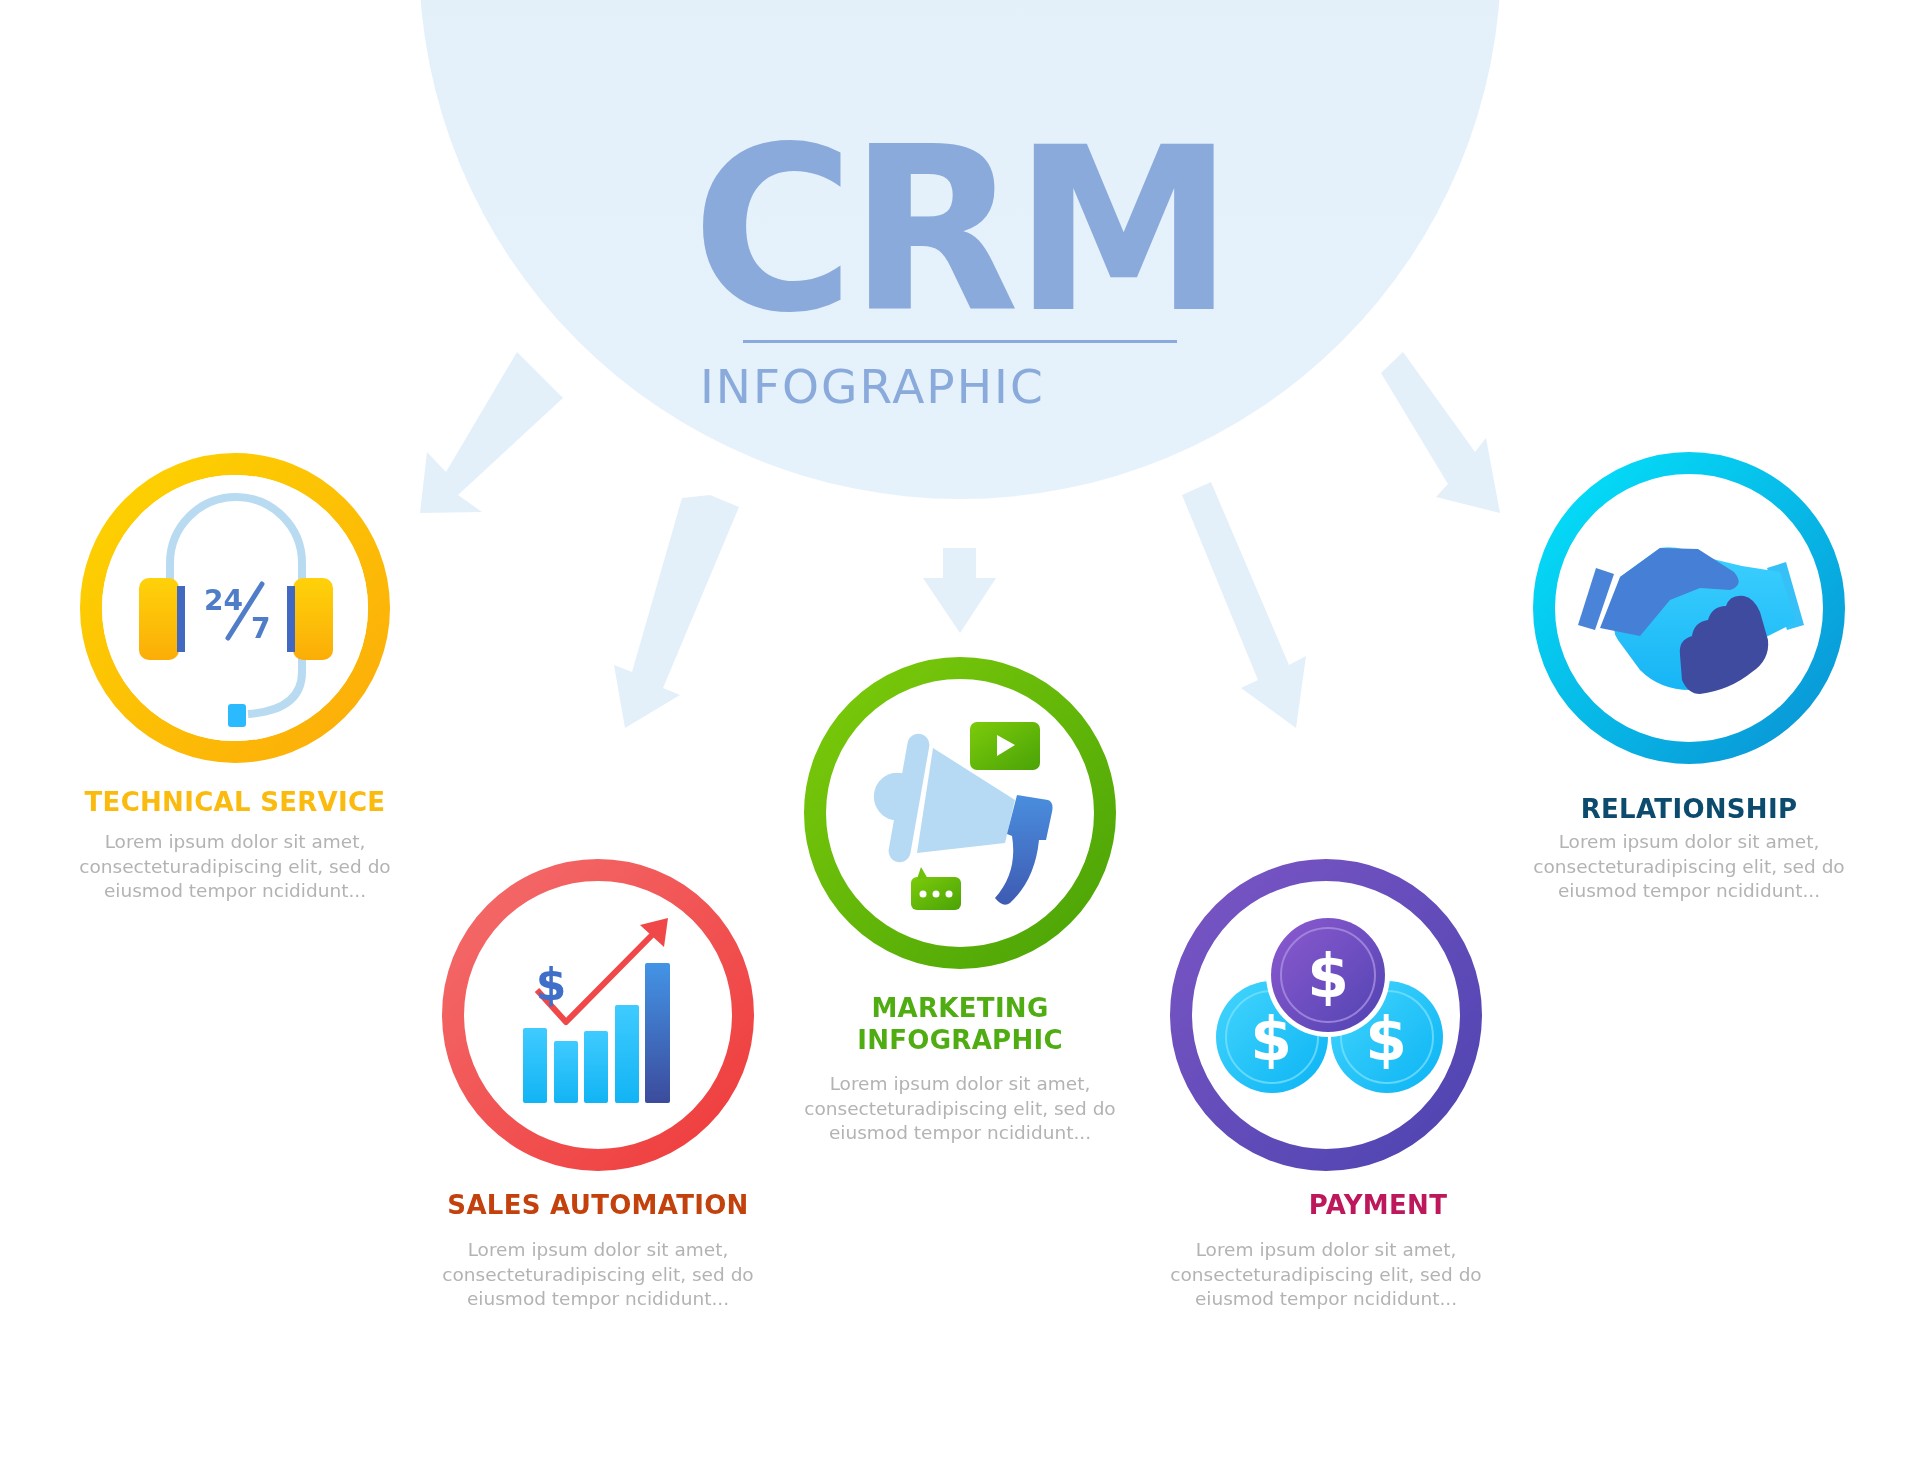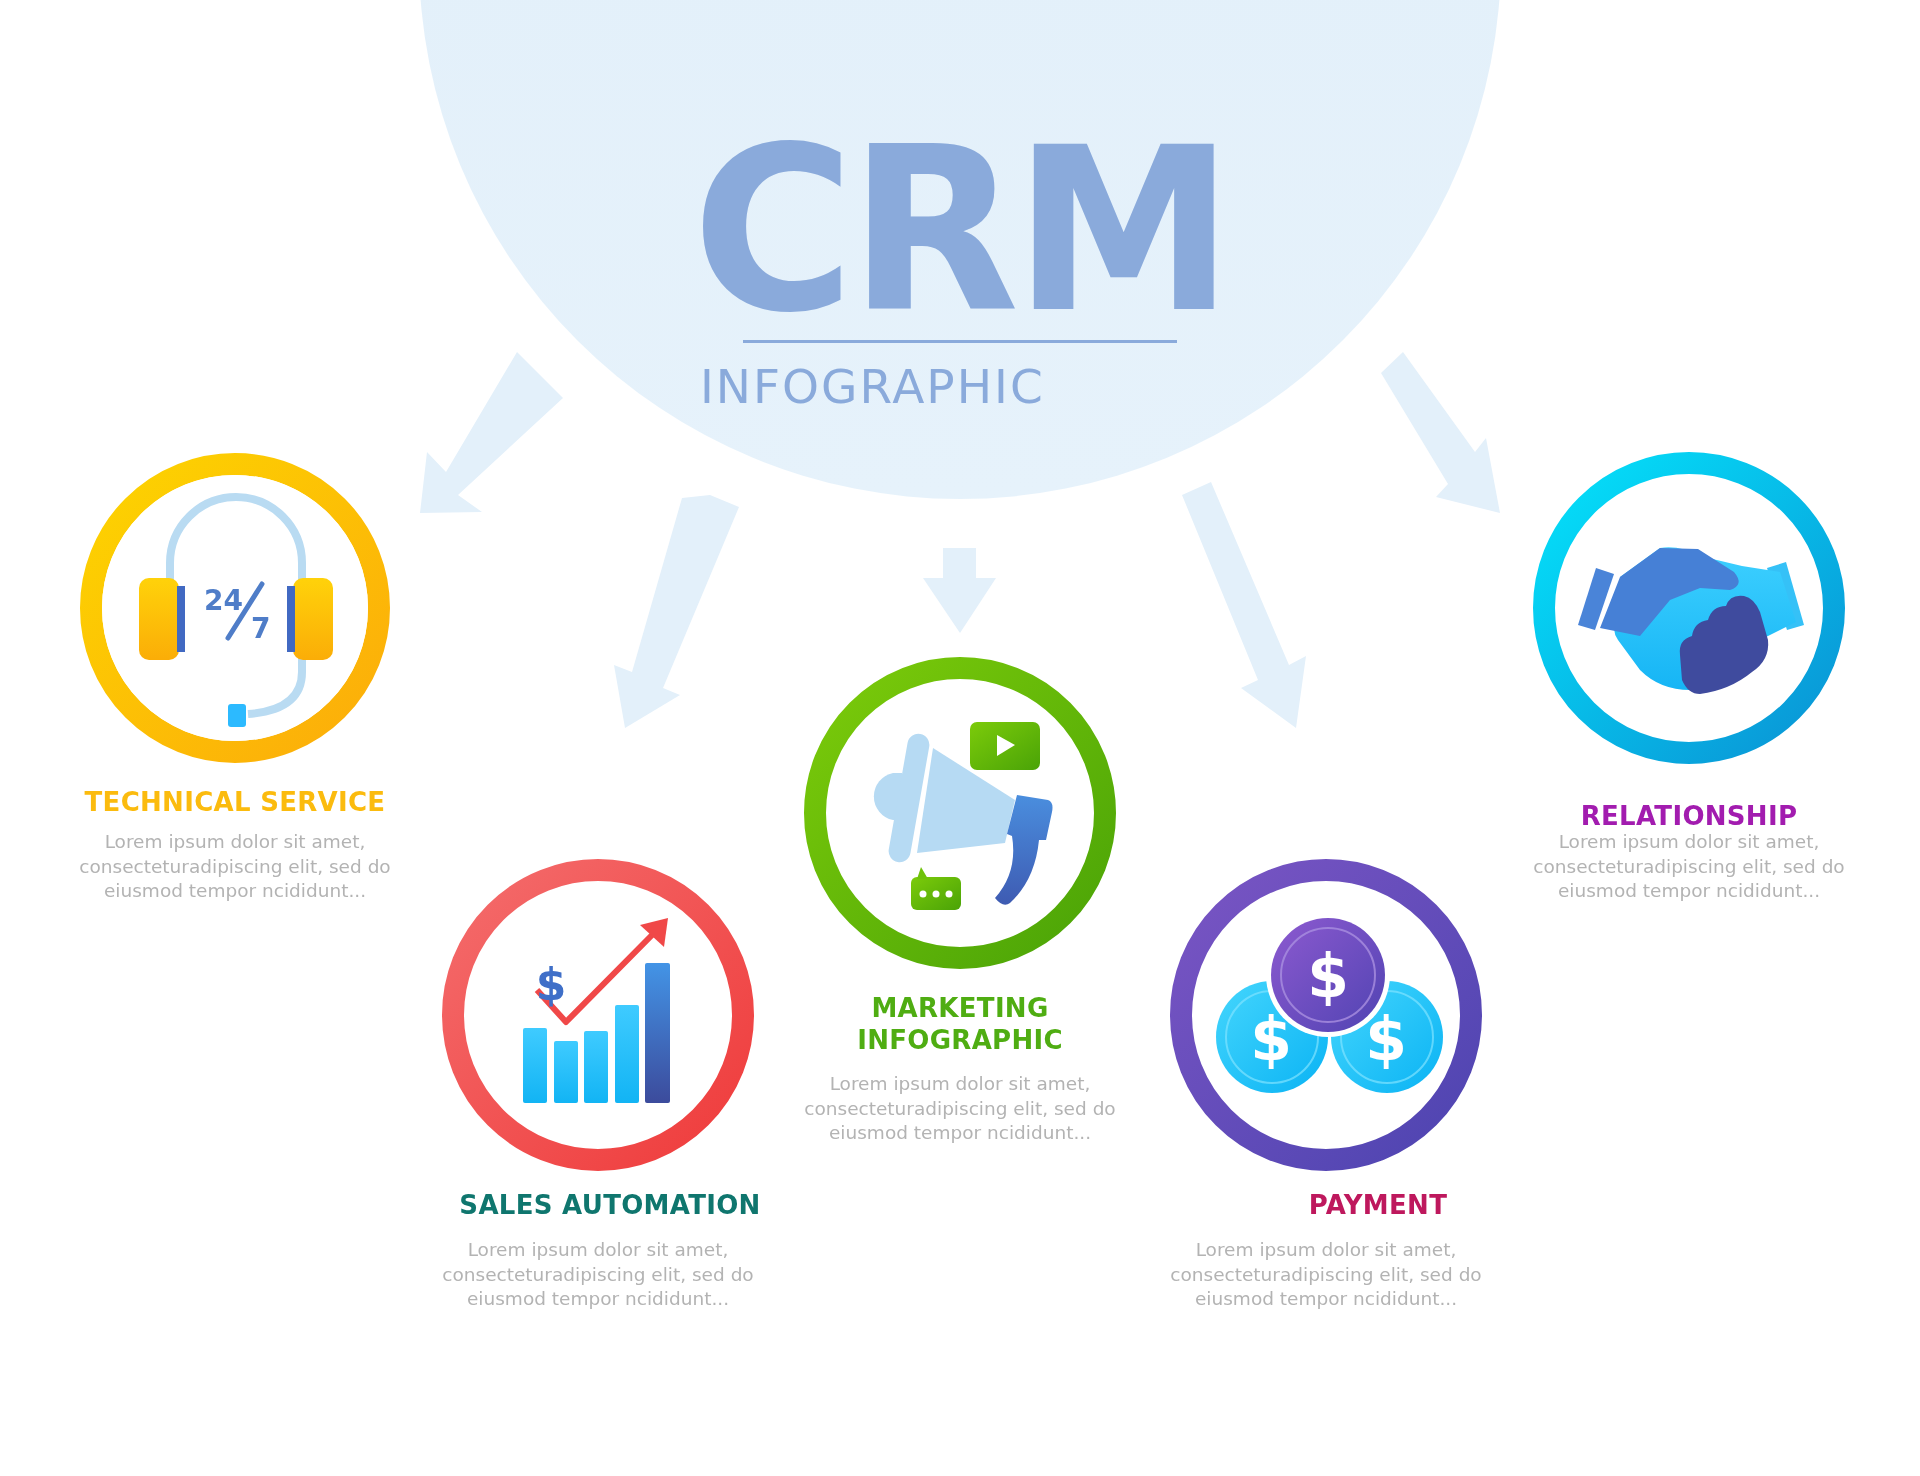--- a/index.html
+++ b/index.html
@@ -169,21 +169,21 @@
 <div class="hero-rule"></div>
 <div class="hero-sub">INFOGRAPHIC</div>
 
 <div class="item-title" style="left:25px; top:786px; color:#fbbb0e;">TECHNICAL SERVICE</div>
 <div class="item-desc" style="left:25px; top:830px;">
   <div>Lorem ipsum dolor sit amet,</div>
   <div>consecteturadipiscing elit, sed do</div>
   <div>eiusmod tempor ncididunt...</div>
 </div>
 
-<div class="item-title" style="left:400px; top:1189px; color:#0f766e;">SALES AUTOMATION</div>
+<div class="item-title" style="left:388px; top:1189px; color:#c2410c;">SALES AUTOMATION</div>
 <div class="item-desc" style="left:388px; top:1238px;">
   <div>Lorem ipsum dolor sit amet,</div>
   <div>consecteturadipiscing elit, sed do</div>
   <div>eiusmod tempor ncididunt...</div>
 </div>
 
 <div class="item-title" style="left:750px; top:992px; color:#4fad12;">
   <div>MARKETING</div>
   <div>INFOGRAPHIC</div>
 </div>
@@ -193,18 +193,18 @@
   <div>eiusmod tempor ncididunt...</div>
 </div>
 
 <div class="item-title" style="left:1168px; top:1189px; color:#be185d;">PAYMENT</div>
 <div class="item-desc" style="left:1116px; top:1238px;">
   <div>Lorem ipsum dolor sit amet,</div>
   <div>consecteturadipiscing elit, sed do</div>
   <div>eiusmod tempor ncididunt...</div>
 </div>
 
-<div class="item-title" style="left:1479px; top:793px; color:#a21caf;margin-top:7px;">RELATIONSHIP</div>
+<div class="item-title" style="left:1479px; top:793px; color:#0c4a6e;">RELATIONSHIP</div>
 <div class="item-desc" style="left:1479px; top:830px;">
   <div>Lorem ipsum dolor sit amet,</div>
   <div>consecteturadipiscing elit, sed do</div>
   <div>eiusmod tempor ncididunt...</div>
 </div>
 
 </body></html>

